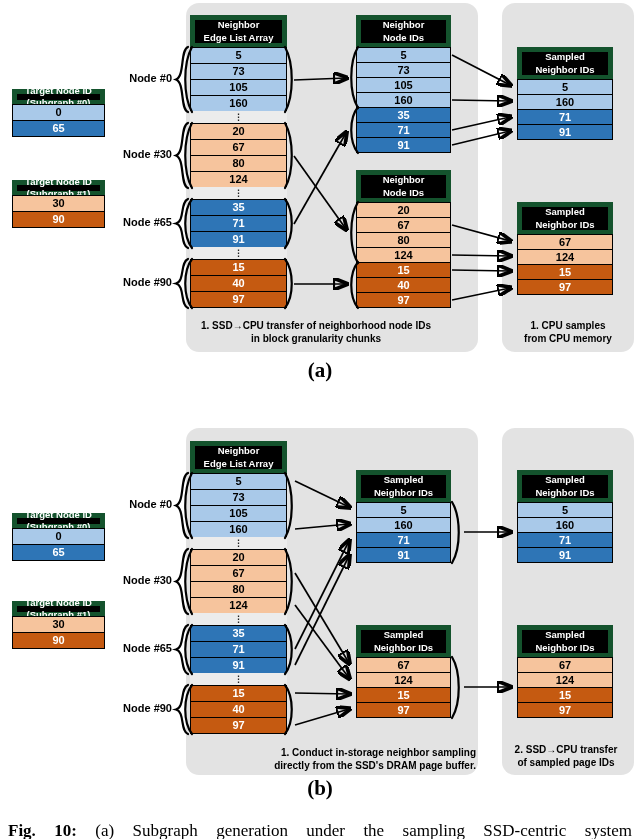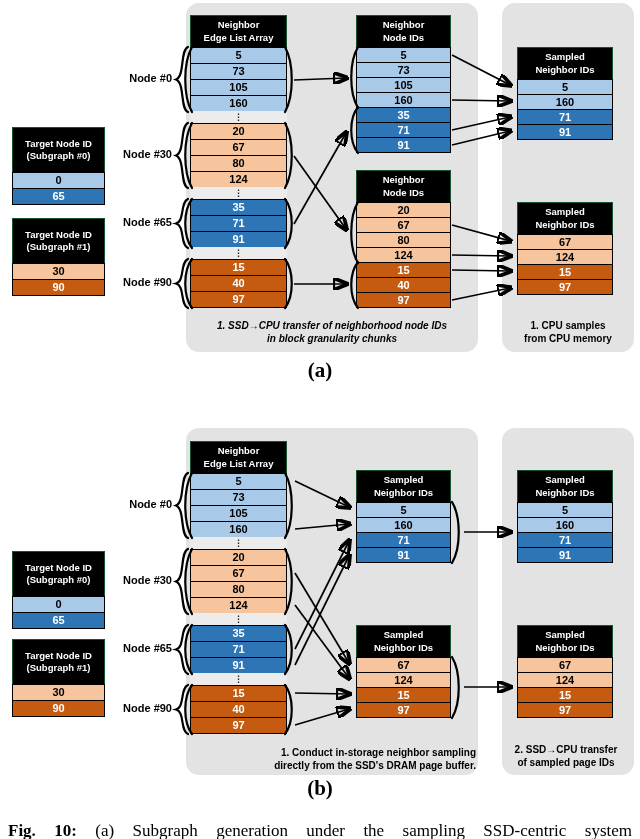--- a/index.html
+++ b/index.html
@@ -3,22 +3,22 @@
 <meta charset="utf-8">
 <style>
   html,body{margin:0;padding:0;background:#fff;}
   #fig{position:relative;width:640px;height:839px;background:#fff;overflow:hidden;
        font-family:"Liberation Sans",sans-serif;color:#000;}
   .panel{position:absolute;background:var(--panel-gray);border-radius:13px;}
   .stack{position:absolute;display:flex;flex-direction:column;}
   .stack > div + div{margin-top:-1px;}
   .hdr{background:#000;color:#fff;font-weight:bold;font-size:9.5px;line-height:1.3;
        display:flex;flex-direction:column;justify-content:center;text-align:center;
-       height:33px;box-sizing:border-box;border:1px solid #14532d;}
-  .hdr31{height:46px;margin-top:38px;}
+       height:33px;box-sizing:border-box;border:5px solid #14532d;}
+  .hdr31{height:16px;}
   .row{box-sizing:border-box;border:1px solid #000;text-align:center;font-weight:bold;font-size:11px;}
   .r17{height:17px;line-height:15px;}
   .r16{height:16px;line-height:14px;}
   .lb{background:var(--light-blue);color:#000;}
   .db{background:var(--dark-blue);color:#fff;}
   .lo{background:var(--light-orange);color:#000;}
   .do{background:var(--dark-orange);color:#fff;}
   .dots{height:13px;background:#ececec;border:none;font-size:9px;line-height:12px;
         text-align:center;font-weight:bold;color:#222;}
   .node-label{position:absolute;width:72px;text-align:right;font-weight:bold;font-size:11px;}
@@ -131,21 +131,21 @@
     <div class="hdr">
       <span>Sampled</span>
       <span>Neighbor IDs</span>
     </div>
     <div class="row r16 lo">67</div>
     <div class="row r16 lo">124</div>
     <div class="row r16 do">15</div>
     <div class="row r16 do">97</div>
   </div>
 
-  <div class="cap" style="left:188px;top:319px;width:288px;font-style:italic;">
+  <div class="cap" style="left:172px;top:319px;width:288px;">
     <div>1. SSD→CPU transfer of neighborhood node IDs</div>
     <div>in block granularity chunks</div>
   </div>
   <div class="cap" style="left:502px;top:319px;width:132px;">
     <div>1. CPU samples</div>
     <div>from CPU memory</div>
   </div>
   <div class="panel-label" style="left:285px;top:358px;width:70px;">(a)</div>
 
   <div class="stack" style="left:12px;top:513px;width:93px;">

